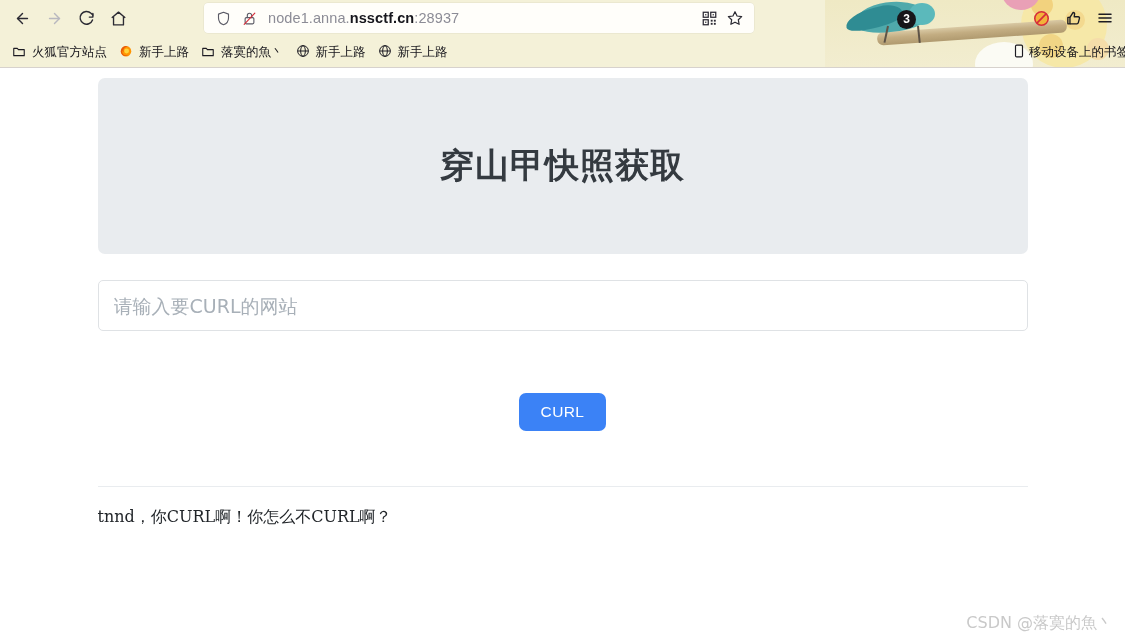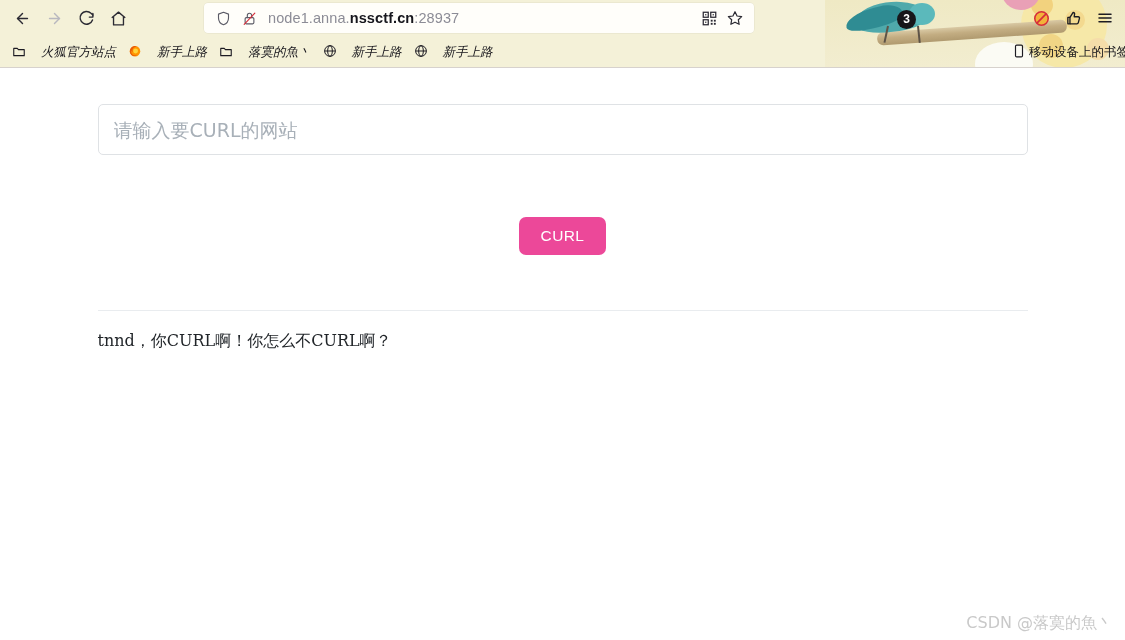--- a/index.html
+++ b/index.html
@@ -150,26 +150,25 @@
     display: flex;
     align-items: center;
     padding: 0 6px;
     z-index: 5;
     font-size: 12.5px;
     color: #15141a;
   }
   .bm-item {
     display: flex;
     align-items: flex-start;
-    gap: 15px;
+    gap: 6px;
     padding: 3px 6px;
     border-radius: 4px;
     white-space: nowrap;
     flex: 0 0 auto;
-    font-style: italic;
   }
   .bm-label { font-size: 12.5px; color: #15141a; }
   .bm-mobile {
     position: absolute;
     right: -8px;
     top: 5px;
     display: flex;
     align-items: center;
     gap: 4px;
     padding: 3px 4px;
@@ -247,21 +246,21 @@
     font-family: "DejaVu Sans", "Liberation Sans", sans-serif;
   }
   .form-input::placeholder { color: #a8b0b8; }
 
   .btn-row {
     margin-top: 62px;
     display: flex;
     justify-content: center;
   }
   .btn-curl {
-    background: #ec4899;
+    background: #3b82f6;
     color: #fff;
     border: none;
     border-radius: 7px;
     padding: 10px 22px;
     font-size: 15.5px;
     letter-spacing: 0.4px;
     font-family: "Liberation Sans", sans-serif;
     cursor: pointer;
   }
 
@@ -461,20 +460,23 @@
   </div>
 
   <div class="chrome-bottom-border"></div>
 </div>
 
 <div class="page">
 
 
   <div class="container">
 
+    <div class="jumbotron">
+      <div class="jumbo-title">穿山甲快照获取</div>
+    </div>
 
     <div class="form-block">
       <input class="form-input" type="text" placeholder="请输入要CURL的网站" style="">
     </div>
 
     <div class="btn-row">
       <button class="btn-curl">CURL</button>
     </div>
 
     <hr class="divider">

